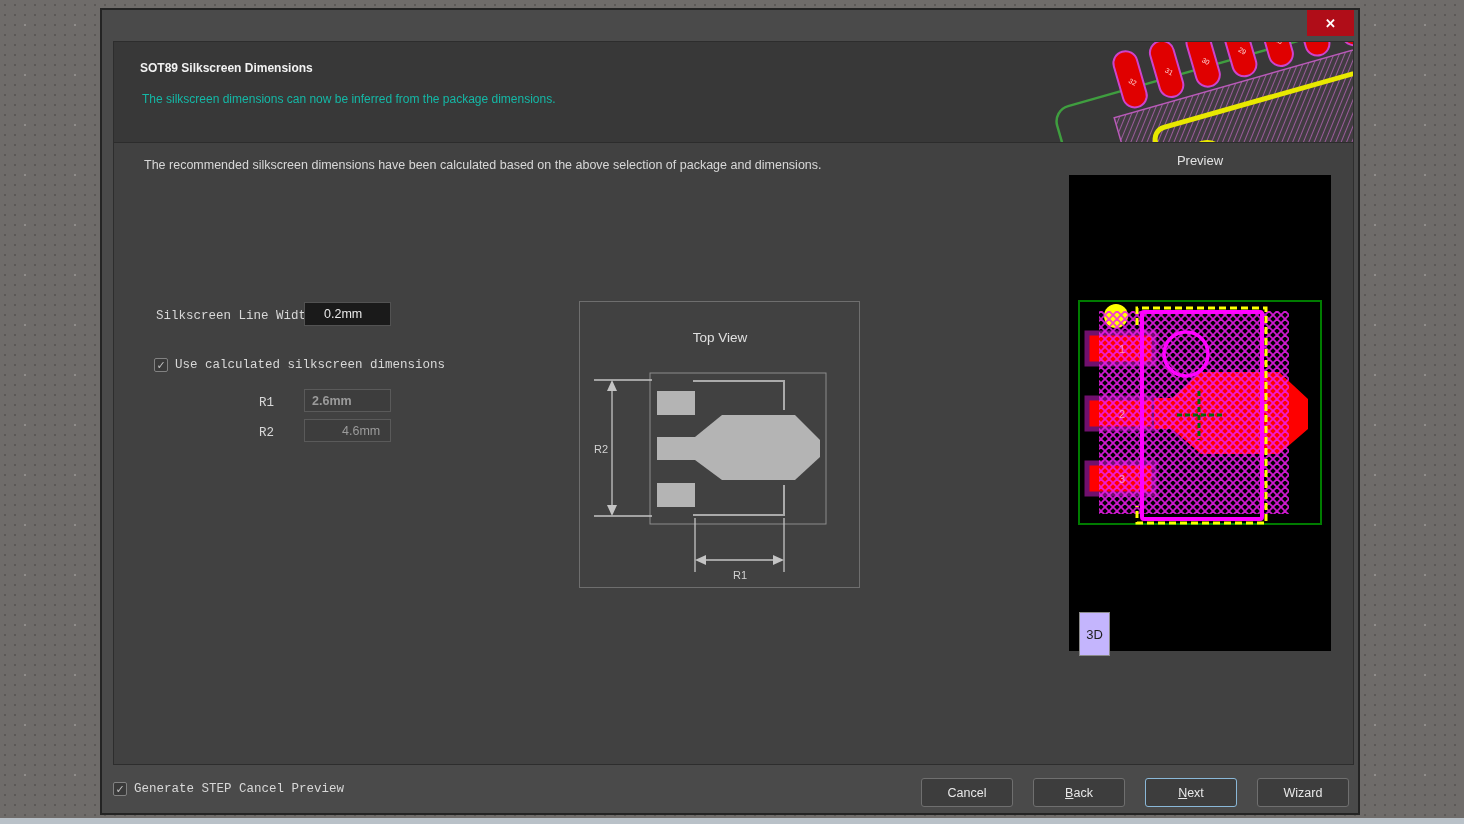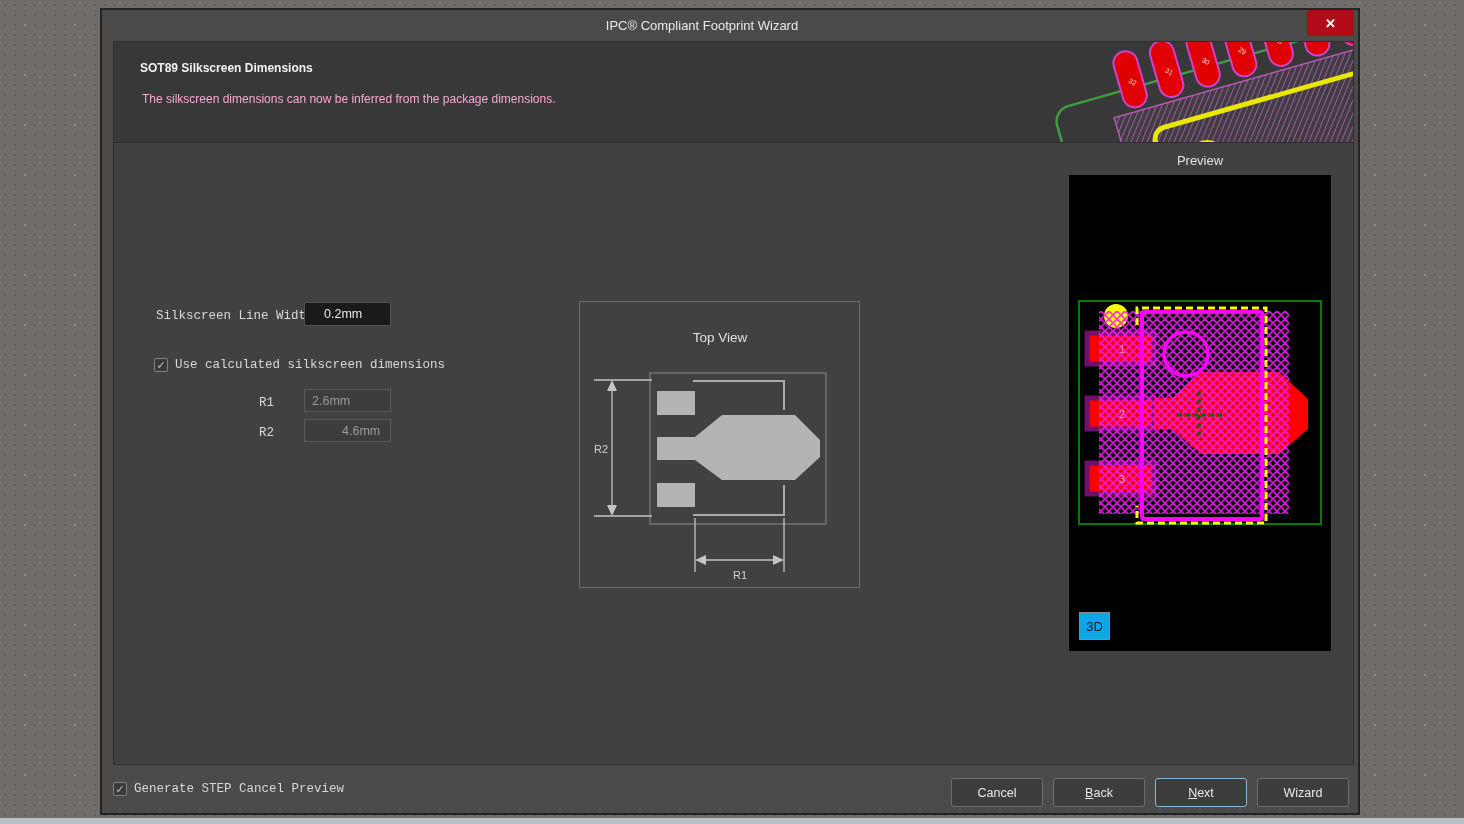--- a/index.html
+++ b/index.html
@@ -27,72 +27,71 @@
   .close-btn { position:absolute; right:4px; top:0; width:47px; height:26px;
     background:#b00d18; color:#fff; font-size:13px; font-weight:bold;
     display:flex; align-items:center; justify-content:center; cursor:default; }
 
   
   .pagebox { position:absolute; left:11px; top:31px; width:1241px; height:724px;
     background:#414141; border:1px solid #2d2d2d; }
   .page-header { position:absolute; left:0; top:0; width:100%; height:101px;
     background:#383838; border-bottom:1px solid #2c2c2c; }
   .page-header h1 { position:absolute; left:26px; top:19px; font-size:12px; font-weight:bold; color:#f2f2f2; }
-  .page-header .desc { position:absolute; left:28px; top:49px; font-size:12px; line-height:17px; color:#f9a8d4; }
+  .page-header .desc { position:absolute; left:28px; top:49px; font-size:12px; line-height:17px; color:#14b8a6; }
   .deco { position:absolute; right:0; top:0; width:302px; height:100px; }
 
   .page-content { position:absolute; left:0; top:102px; width:100%; height:621px; }
 
   .intro { position:absolute; left:30px; top:12px; width:700px; font-size:12.5px; line-height:19px; color:#d8d8d8; }
 
   .lbl { font-size:12.5px; color:#d8d8d8;font-family:Liberation Mono, monospace; }
   .lw-label { position:absolute; left:42px; top:165px; }
   .lw-input { position:absolute; left:190px; top:158px; width:87px; height:24px;
     background:#1a1a1a; border:1px solid #525252; color:#e8e8e8; font-size:12.5px;
     font-family:"Liberation Sans",sans-serif; padding:0 19px; }
   .chk-row { position:absolute; left:40px; top:214px; display:flex; align-items:center; gap:7px; }
   .checkbox { width:14px; height:14px; background:#3a3a3a; border:1px solid #828282; border-radius:2px;
     display:flex; align-items:center; justify-content:center;
     font-size:11px; color:#c0c0c0; line-height:1; }
   .r-label { position:absolute; width:40px; text-align:right; left:120px; }
   .r1-label { top:252px; } .r2-label { top:282px; }
   .r-input { position:absolute; left:190px; width:87px; height:23px;
     background:#3d3d3d; border:1px solid #5a5a5a; color:#9b9b9b; font-size:12.5px;
     font-family:"Liberation Sans",sans-serif; padding:0 7px; }
-  .r1-input { top:245px; } .r2-input { top:275px;padding-left:37px; }
+  .r1-input { top:245px;font-weight:bold; } .r2-input { top:275px;padding-left:37px; }
 
   .diagram-box { position:absolute; left:465px; top:157px; width:281px; height:287px;
     border:1px solid #6e6e6e;text-decoration:underline; }
 
   .preview-title { position:absolute; left:955px; top:9px; width:262px; text-align:center;
     font-size:13px; color:#e2e2e2; }
   .preview-canvas { position:absolute; left:955px; top:31px; width:262px; height:476px; background:#000; }
-  .btn-3d { position:absolute; left:10px; top:437px; width:31px; height:28px;
-    background:#0ea5e9; border:1px solid #8a8a8a; color:#1d1d1d; font-size:13px;
+  .btn-3d { position:absolute; left:10px; top:437px; width:31px; height:44px;
+    background:#c4b5fd; border:1px solid #8a8a8a; color:#1d1d1d; font-size:13px;
     display:flex; align-items:center; justify-content:center; }
 
   
   .footer { position:absolute; left:0; top:755px; width:100%; height:48px; }
   .step-row { position:absolute; left:11px; top:17px; display:flex; align-items:center; gap:7px; }
-  .buttons { position:absolute; right:9px; top:13px; display:flex; gap:10px; }
+  .buttons { position:absolute; right:9px; top:13px; display:flex; gap:20px; }
   .btn { width:92px; height:29px; background:#3d3d3d; border:1px solid #6f6f6f; border-radius:3px;
     color:#e8e8e8; font-size:12.5px; font-family:"Liberation Sans",sans-serif;
     display:flex; align-items:center; justify-content:center; cursor:default; }
   .btn.default { border-color:#8ab8d8; }
   svg text { font-family:"Liberation Sans",sans-serif; }
 </style>
 </head>
 <body>
 
 <div class="bottom-strip"></div>
 
 <div class="dialog">
 
   <div class="titlebar">
-    <div class="titlebar-text">IPC® Compliant Footprint Wizard</div>
     <div class="close-btn">
       <span>✕</span>
     </div>
   </div>
 
   <div class="pagebox">
 
     <div class="page-header">
       <h1>SOT89 Silkscreen Dimensions</h1>
       <div class="desc">
@@ -136,20 +135,21 @@
             <text x="31" y="137" font-size="7" fill="#ffd9d9" text-anchor="middle">1</text>
             <text x="31" y="171" font-size="7" fill="#ffd9d9" text-anchor="middle">2</text>
           </g>
         </g>
       </svg>
     </div>
 
     <div class="page-content">
 
       <div class="intro">
+        <div>The recommended silkscreen dimensions have been calculated based on the above selection of package and dimensions.</div>
       </div>
 
       <span class="lbl lw-label">Silkscreen Line Width</span>
       <input class="lw-input" value="0.2mm" style="">
 
       <div class="chk-row">
         <span class="checkbox">
           <span>✓</span>
         </span>
         <span class="lbl">Use calculated silkscreen dimensions</span>

